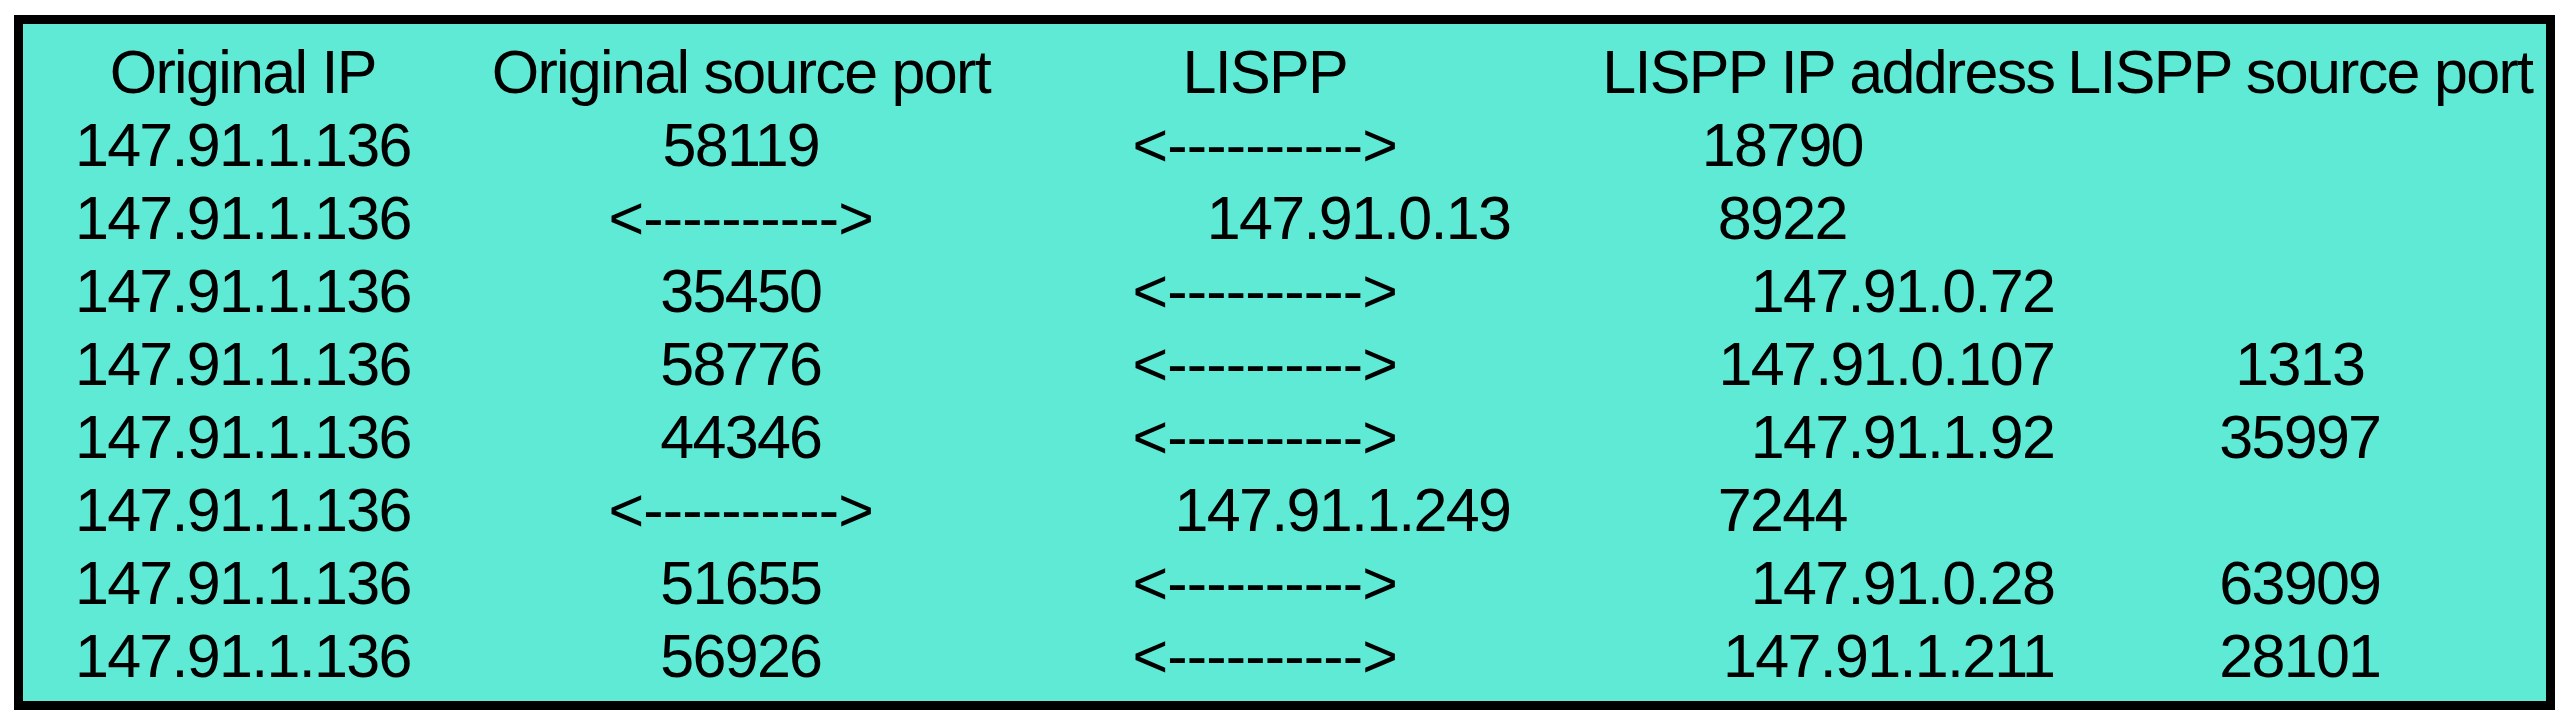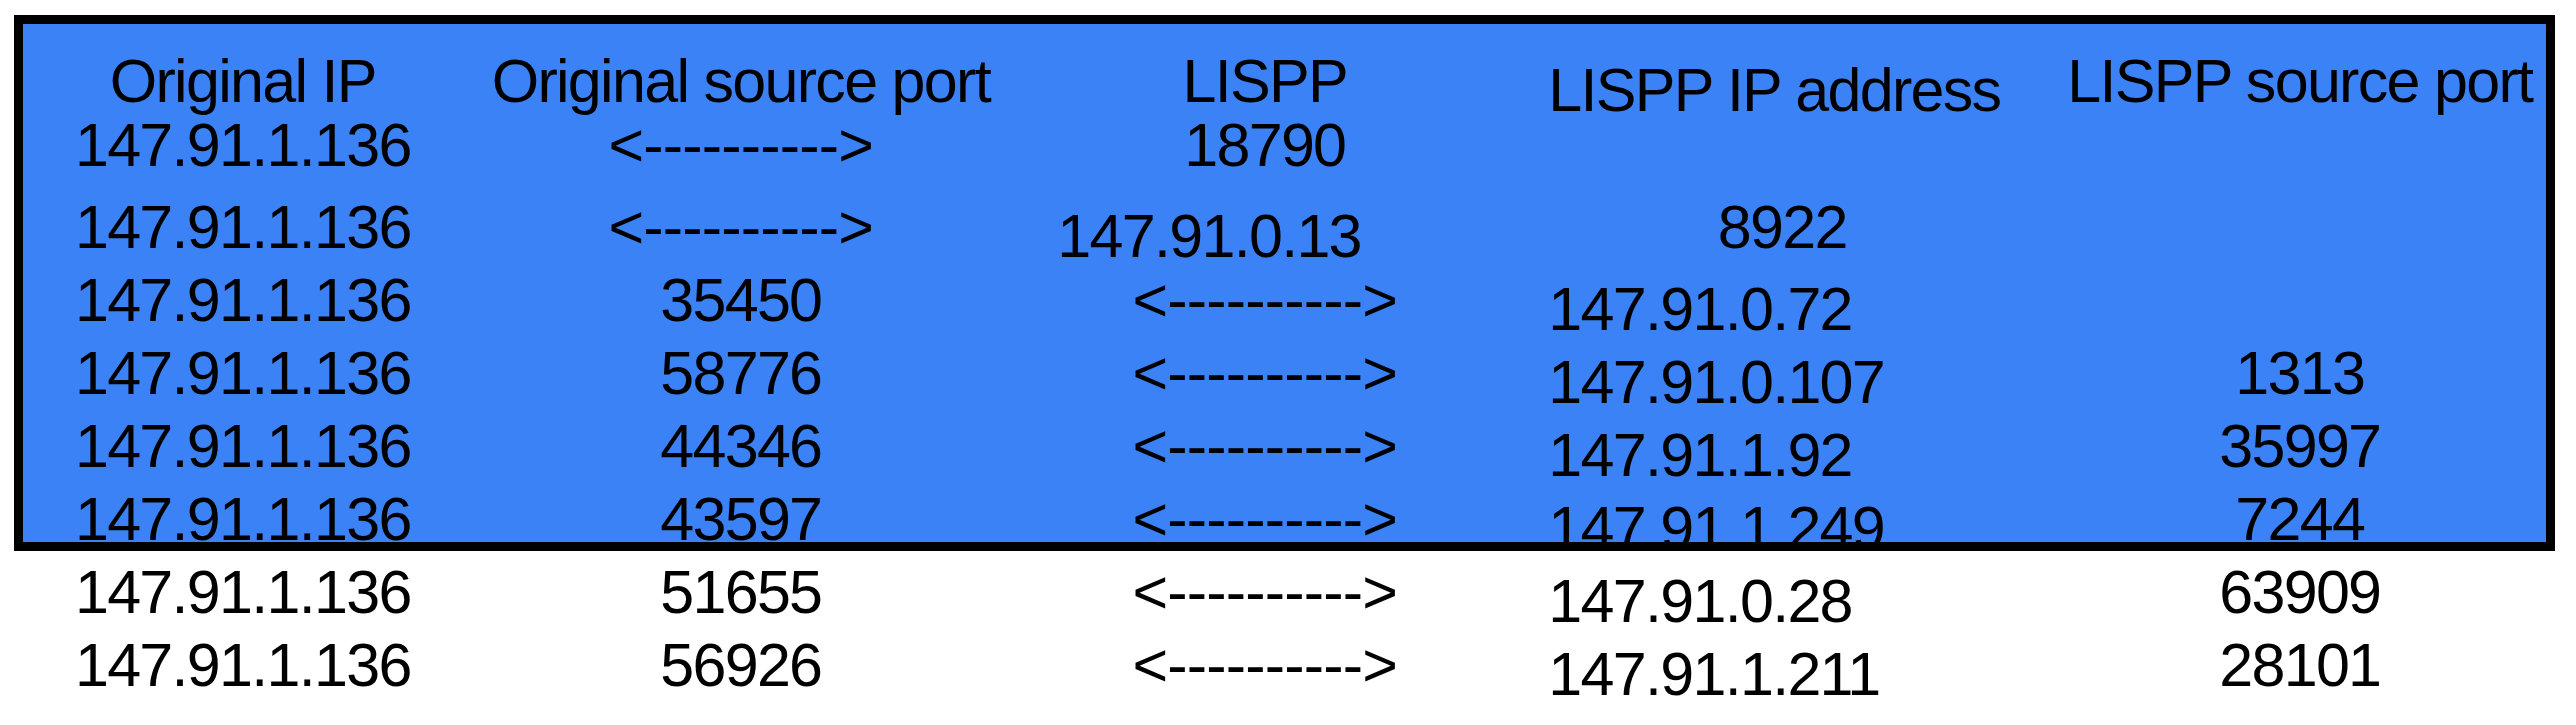--- a/index.html
+++ b/index.html
@@ -13,64 +13,64 @@
     position: relative;
     font-family: "Liberation Sans", sans-serif;
     color: #000000;
     overflow: hidden;
   }
   .frame {
     position: absolute;
     left: 14.3px;
     top: 15px;
     width: 2541px;
-    height: 536px;
+    height: 695px;
     border: 9.3px solid #000000;
     box-sizing: border-box;
-    background: #3b82f6;
+    background: #5eead4;
     padding-top: 11.8px;
   }
   .trow {
     display: grid;
     grid-template-columns: 439px 557px 491px 544px 491px;
     height: 73px;
     align-items: center;
     font-size: 61px;
     letter-spacing: -1.7px;
     line-height: 73px;
   }
   .cell {
     text-align: center;
     white-space: nowrap;
     overflow: visible;
   }
   .cell.left {
-    text-align: left;
+    text-align: right;
     padding-left: 38px;
-    margin-top: 18px;
   }
   .arrow-cell {
     letter-spacing: -0.8px;
   }
 </style>
 </head>
 <body>
 
 <div class="frame">
 
   <div class="trow">
     <div class="cell">Original IP</div>
     <div class="cell">Original source port</div>
     <div class="cell">LISPP</div>
     <div class="cell left">LISPP IP address</div>
     <div class="cell">LISPP source port</div>
   </div>
 
   <div class="trow">
     <div class="cell">147.91.1.136</div>
+    <div class="cell">58119</div>
     <div class="cell arrow-cell">&lt;----------&gt;</div>
     <div class="cell">18790</div>
   </div>
 
   <div class="trow">
     <div class="cell">147.91.1.136</div>
     <div class="cell arrow-cell">&lt;----------&gt;</div>
     <div class="cell left">147.91.0.13</div>
     <div class="cell">8922</div>
   </div>
@@ -93,21 +93,20 @@
   <div class="trow">
     <div class="cell">147.91.1.136</div>
     <div class="cell">44346</div>
     <div class="cell arrow-cell">&lt;----------&gt;</div>
     <div class="cell left">147.91.1.92</div>
     <div class="cell">35997</div>
   </div>
 
   <div class="trow">
     <div class="cell">147.91.1.136</div>
-    <div class="cell">43597</div>
     <div class="cell arrow-cell">&lt;----------&gt;</div>
     <div class="cell left">147.91.1.249</div>
     <div class="cell">7244</div>
   </div>
 
   <div class="trow">
     <div class="cell">147.91.1.136</div>
     <div class="cell">51655</div>
     <div class="cell arrow-cell">&lt;----------&gt;</div>
     <div class="cell left">147.91.0.28</div>

